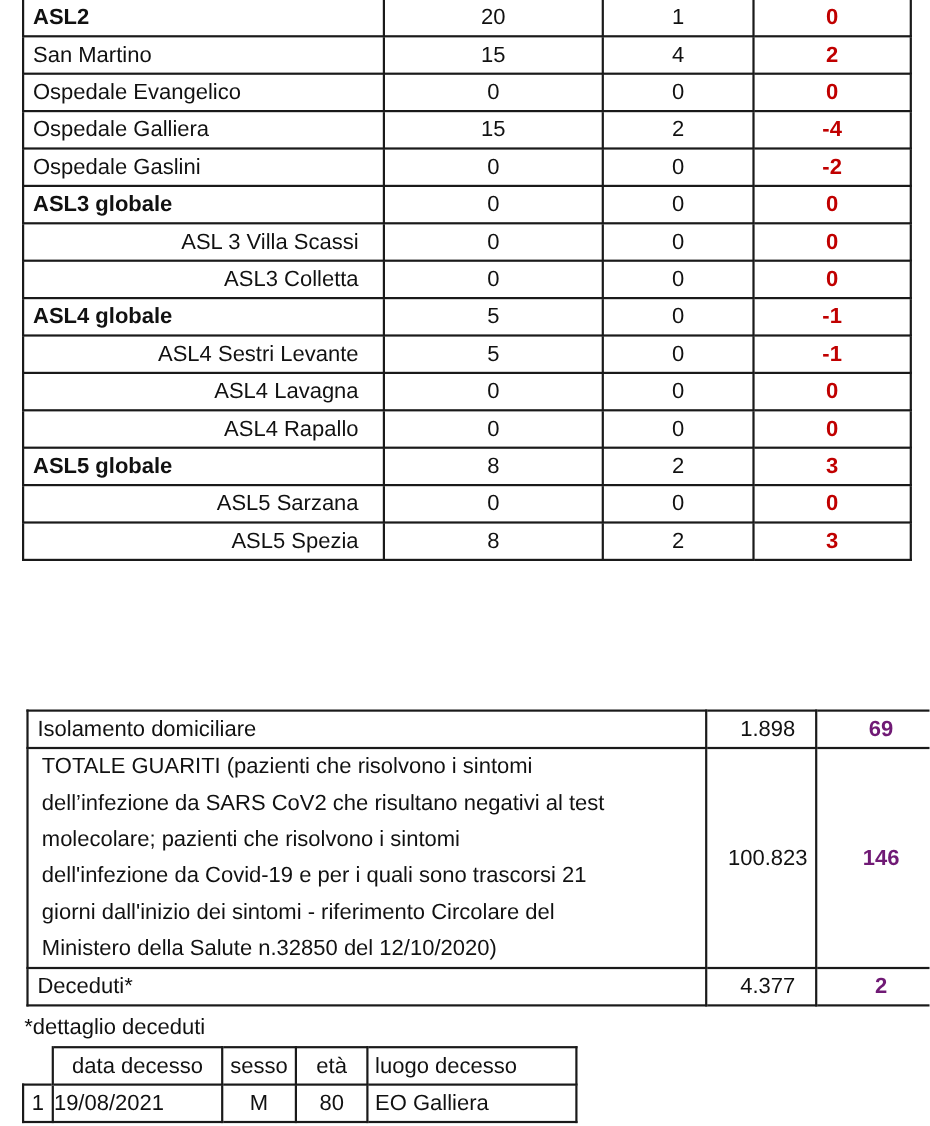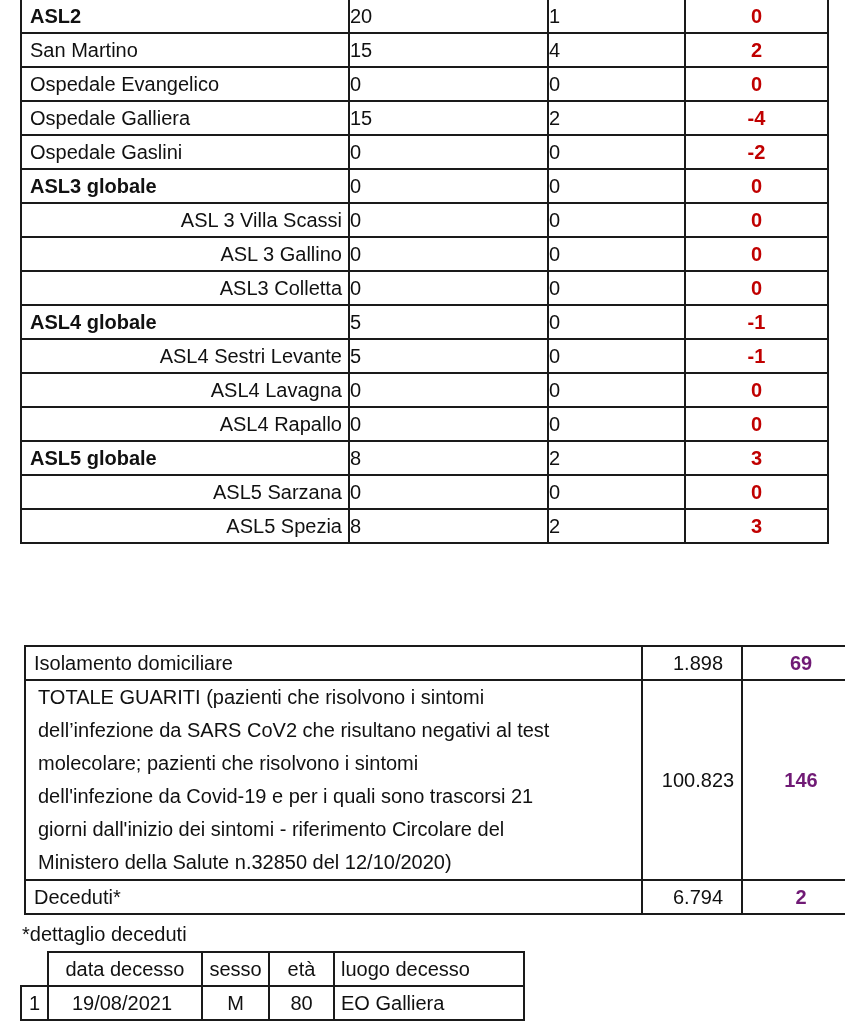--- a/index.html
+++ b/index.html
@@ -8,44 +8,44 @@
     font-family: "Liberation Sans", "DejaVu Sans", sans-serif;
     color: #111111;
   }
   table { border-collapse: collapse; position: absolute; table-layout: fixed; }
   td { border: 2px solid #1a1a1a; padding: 0; font-size: 20px; white-space: nowrap; overflow: hidden; }
 
   
   #t1 { left: 20px; top: -2px; width: 807px; }
   #t1 td { height: 32px; line-height: 32px; }
   #t1 td.name { padding-left: 8px; text-align: left; }
-  #t1 td.name.sub { text-align: right; padding-right: 6px; padding-left: 0; }
+  #t1 td.name.sub { text-align: right; padding-right: 22px; padding-left: 0; }
   #t1 td.name.bold { font-weight: bold; }
-  #t1 td.num { text-align: left; }
+  #t1 td.num { text-align: center; }
   #t1 td.delta { text-align: center; color: #c00000; font-weight: bold; }
 
   
   #t2 { left: 24px; top: 645px; width: 823px; }
   #t2 td { font-size: 20px; padding-left: 12px; }
   #t2 td.label { padding-left: 8px; text-align: left; white-space: normal; }
   #t2 td.val { text-align: center; }
   #t2 td.delta { text-align: center; color: #701a75; font-weight: bold; }
   #t2 tr.r1 td, #t2 tr.r3 td { height: 32px; line-height: 32px; }
   #t2 tr.r2 td { height: 196px; }
   #t2 tr.r2 td.label { line-height: 33px; vertical-align: middle; padding-left: 12px; }
   .line { display: block; white-space: nowrap; }
 
   #note { position: absolute; left: 22px; top: 920px; font-size: 20px; line-height: 28px; }
 
   
   #t3 { left: 20px; top: 951px; }
   #t3 td { height: 32px; line-height: 32px; font-size: 20px; }
   #t3 td.blank { border: none; border-right: 2px solid #1a1a1a; }
   #t3 td.c { text-align: center; }
-  #t3 td.r { text-align: center; padding-right: 6px; }
+  #t3 td.r { text-align: left; padding-right: 6px; }
   #t3 td.l { text-align: left; padding-left: 6px; }
 </style>
 </head>
 <body>
 
 <table id="t1">
   <colgroup>
     <col style="width:328px">
       <col style="width:199px">
       <col style="width:137px">
@@ -83,26 +83,20 @@
         <td class="delta">-2</td>
       </tr>
       <tr>
         <td class="name bold">ASL3 globale</td>
         <td class="num">0</td>
         <td class="num">0</td>
         <td class="delta">0</td>
       </tr>
       <tr>
         <td class="name sub">ASL 3 Villa Scassi</td>
-        <td class="num">0</td>
-        <td class="num">0</td>
-        <td class="delta">0</td>
-      </tr>
-      <tr>
-        <td class="name sub">ASL 3 Gallino</td>
         <td class="num">0</td>
         <td class="num">0</td>
         <td class="delta">0</td>
       </tr>
       <tr>
         <td class="name sub">ASL3 Colletta</td>
         <td class="num">0</td>
         <td class="num">0</td>
         <td class="delta">0</td>
       </tr>
@@ -170,21 +164,21 @@
         <span class="line">molecolare; pazienti che risolvono i sintomi</span>
         <span class="line">dell'infezione da Covid-19 e per i quali sono trascorsi 21</span>
         <span class="line">giorni dall'inizio dei sintomi - riferimento Circolare del</span>
         <span class="line">Ministero della Salute n.32850 del 12/10/2020)</span>
       </td>
       <td class="val">100.823</td>
       <td class="delta">146</td>
     </tr>
     <tr class="r3">
       <td class="label">Deceduti*</td>
-      <td class="val">6.794</td>
+      <td class="val">4.377</td>
       <td class="delta">2</td>
     </tr>
   </tbody>
 </table>
 
 <div id="note">*dettaglio deceduti</div>
 
 <table id="t3">
   <colgroup>
     <col style="width:27px">

